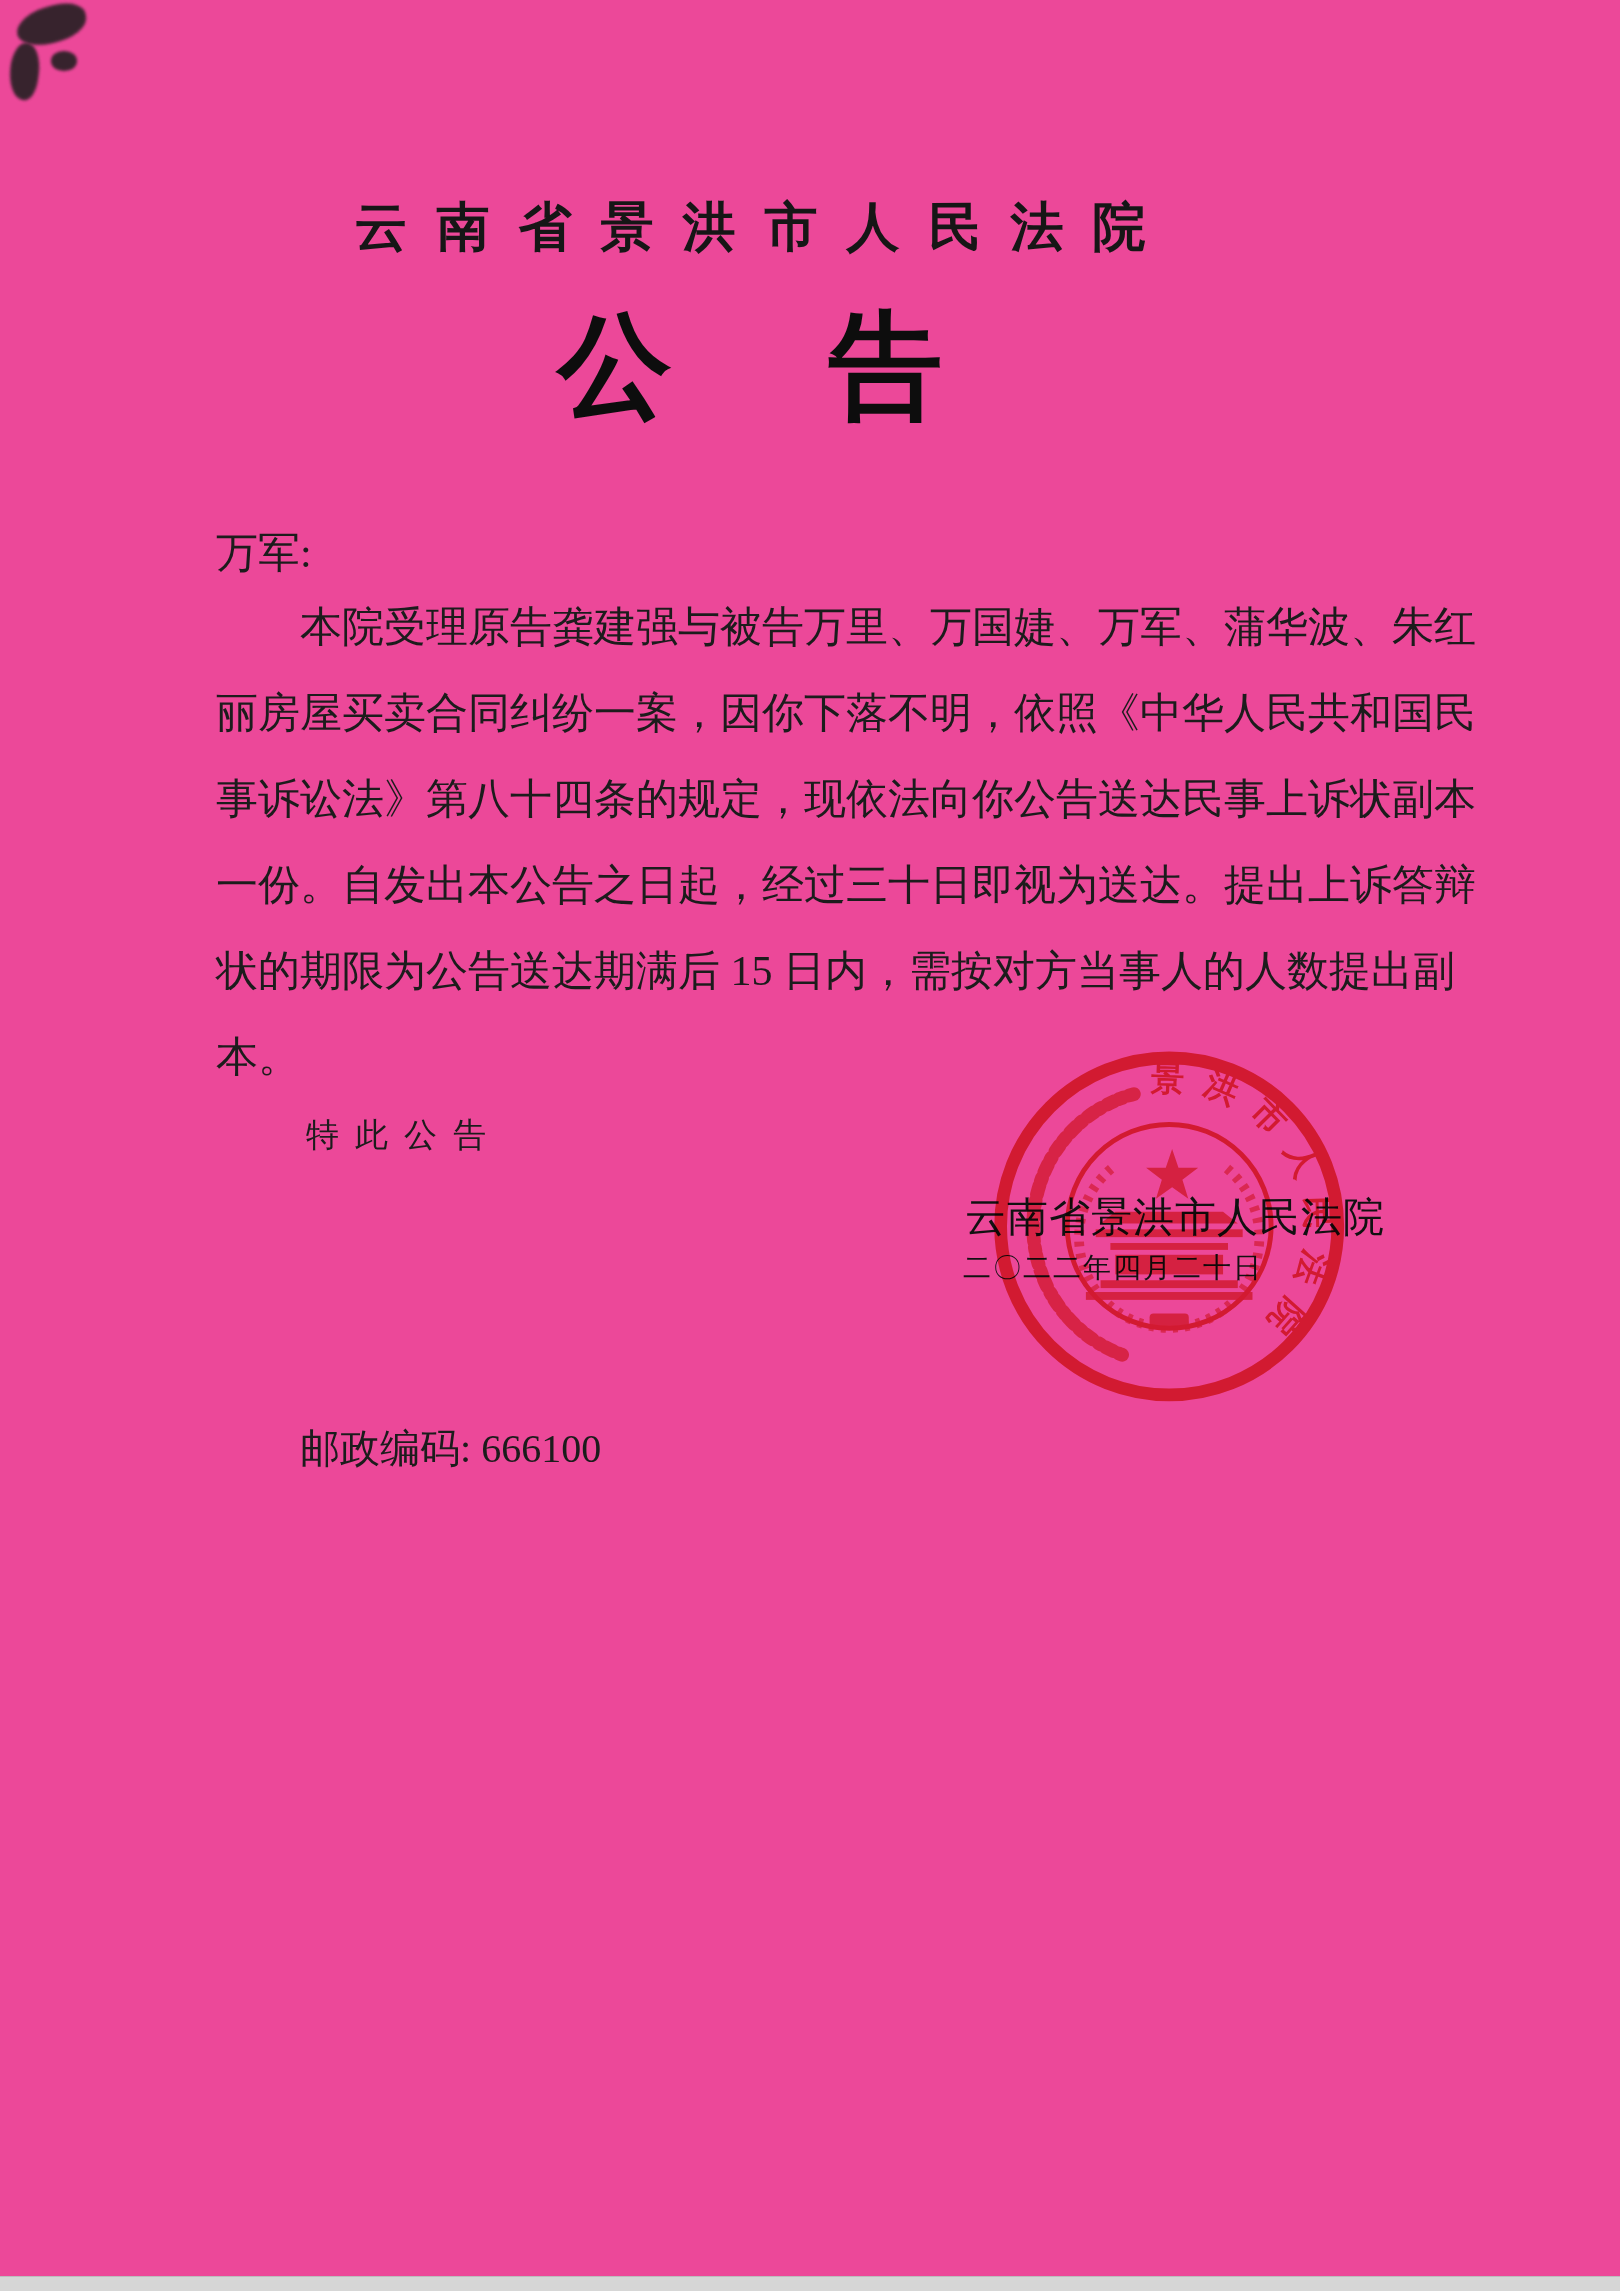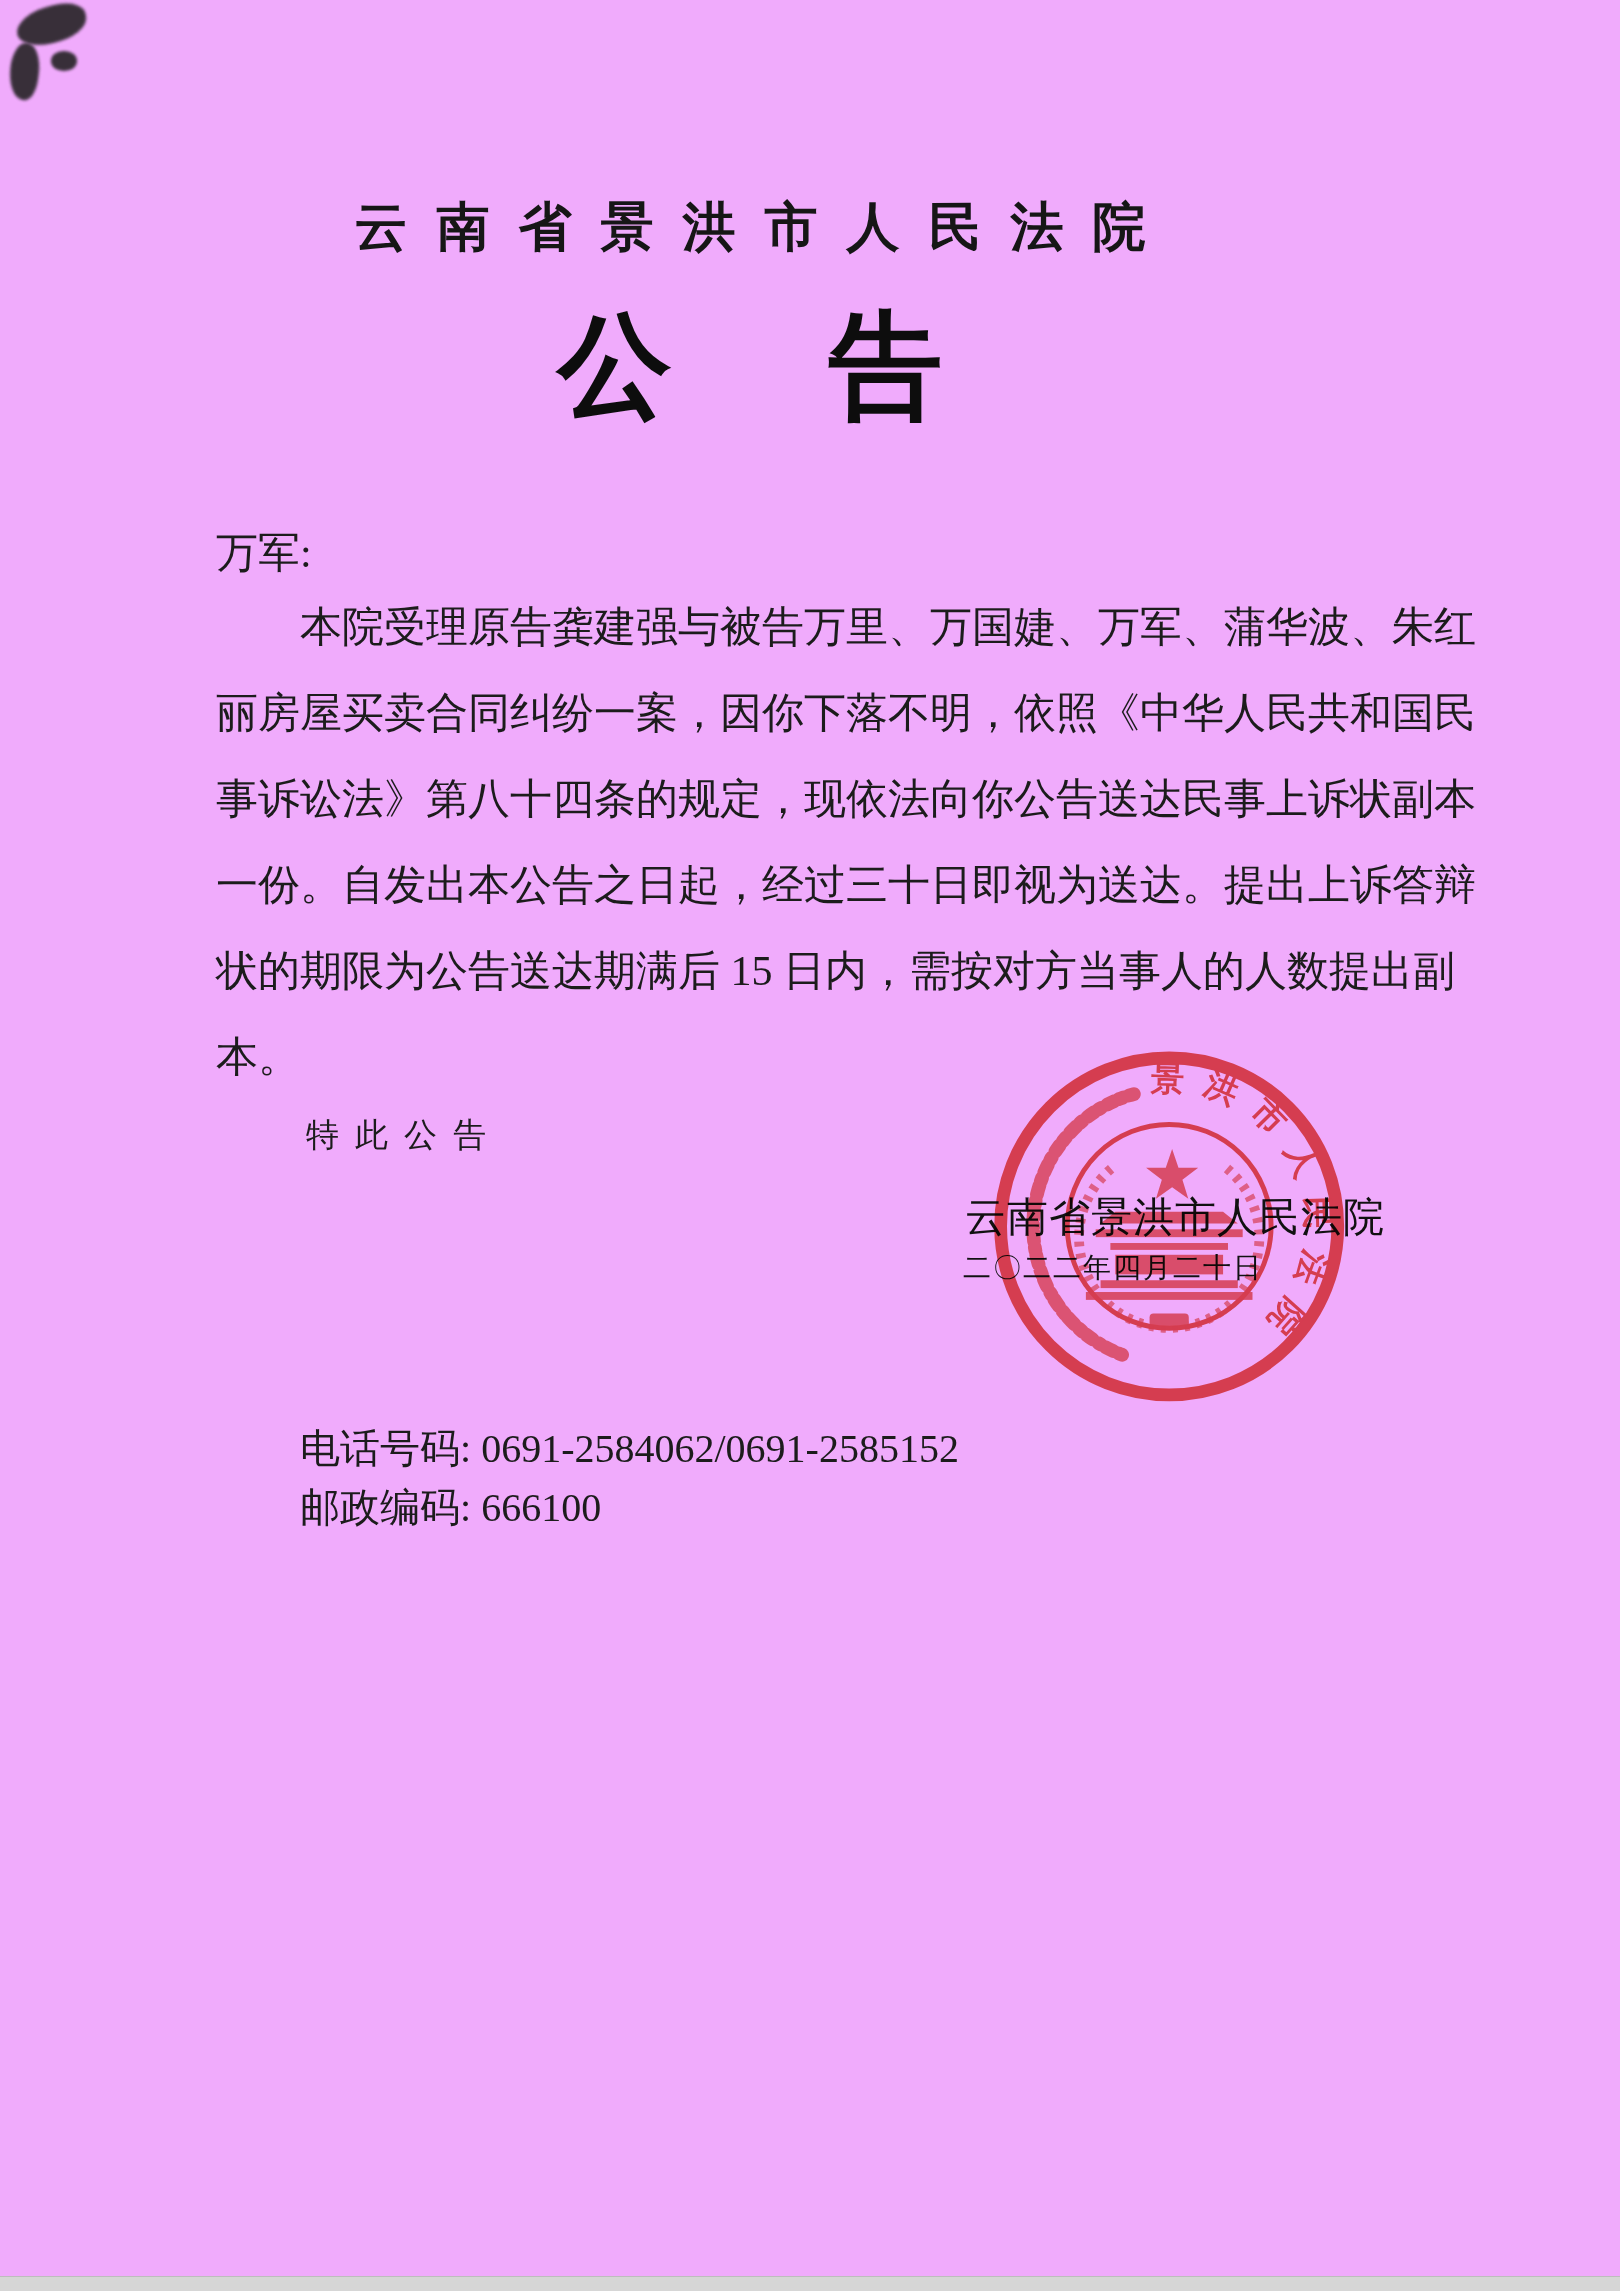--- a/index.html
+++ b/index.html
@@ -1,19 +1,19 @@
 <!DOCTYPE html>
 <html><head>
 <meta charset="utf-8">
 <style>
   html,body{margin:0;padding:0;background:#ffffff;}
   .page{
     position:relative;
     width:1620px;height:2292px;
-    background:#f0abfc;
+    background:#ec4899;
     overflow:hidden;
     font-family:"Liberation Serif","DejaVu Serif",serif;
     color:#1c1c1c;
   }
   .court-title{
     position:absolute;left:216px;top:192px;width:1068px;
     text-align:center;font-size:53px;font-weight:700;
     letter-spacing:29px;text-indent:29px;color:#161616;
     white-space:nowrap;
   }
@@ -112,19 +112,18 @@
         <rect x="1138" y="1280" width="110" height="20"></rect>
         <rect x="1123" y="1306" width="140" height="8"></rect>
         <rect x="1108" y="1318" width="170" height="8"></rect>
         <rect x="1173" y="1340" width="40" height="13" rx="4"></rect>
         <path d="M 1252 1192 A 92 92 0 1 1 1134 1192" fill="none" stroke="#e0443a" stroke-width="10" stroke-dasharray="5 7" opacity="0.8"></path>
       </g>
     </g>
   </svg>
 
   <div class="contact-block">
-    <div class="contact-line"><span>电话号码:</span> <span>0691-2584062/0691-2585152</span></div>
     <div class="contact-line"><span>邮政编码:</span> <span>666100</span></div>
   </div>
 
   <div class="bottom-strip"></div>
 </div>
 
 
 </body></html>

